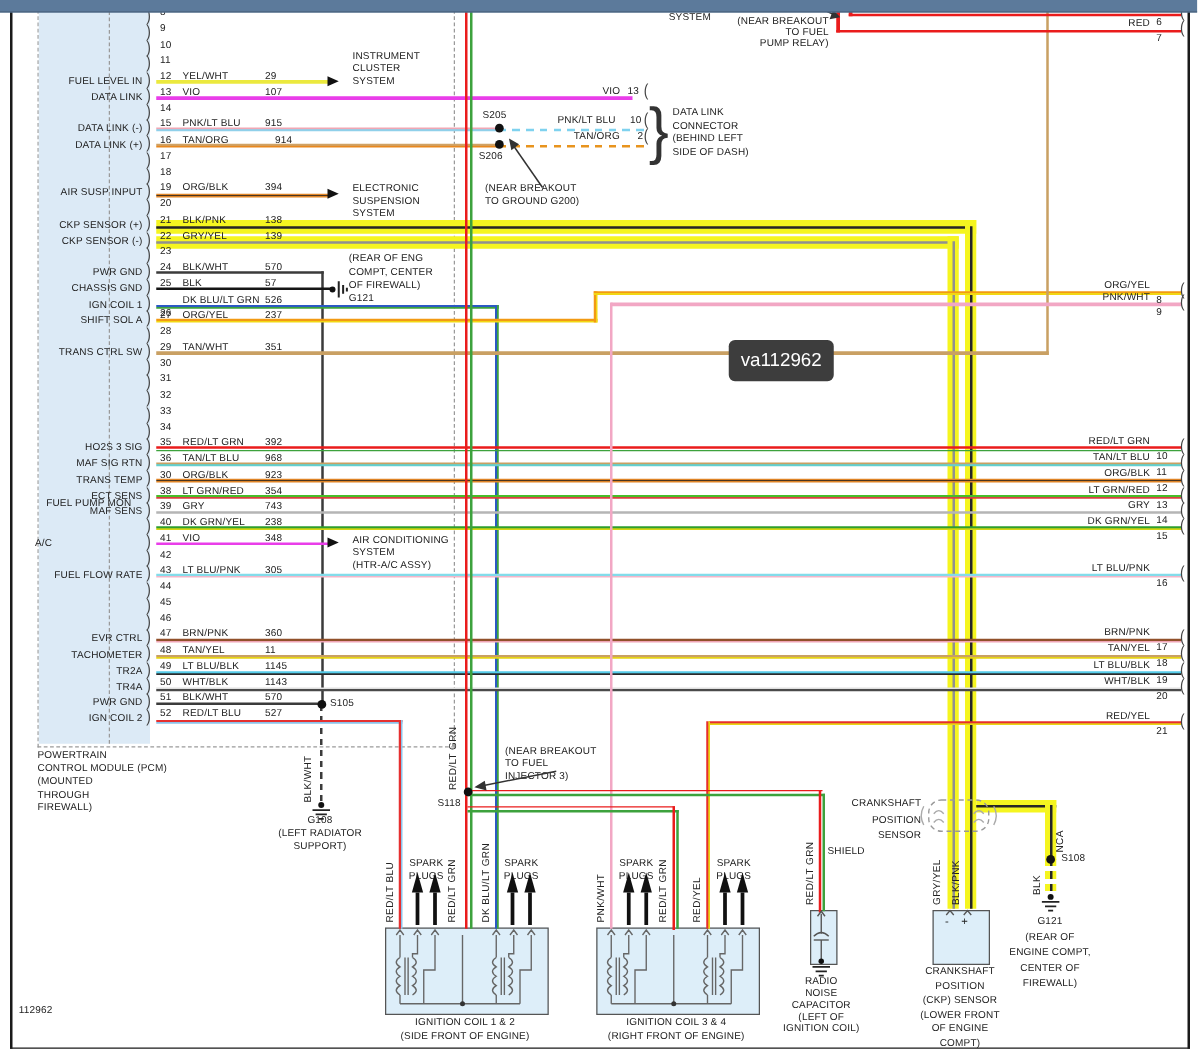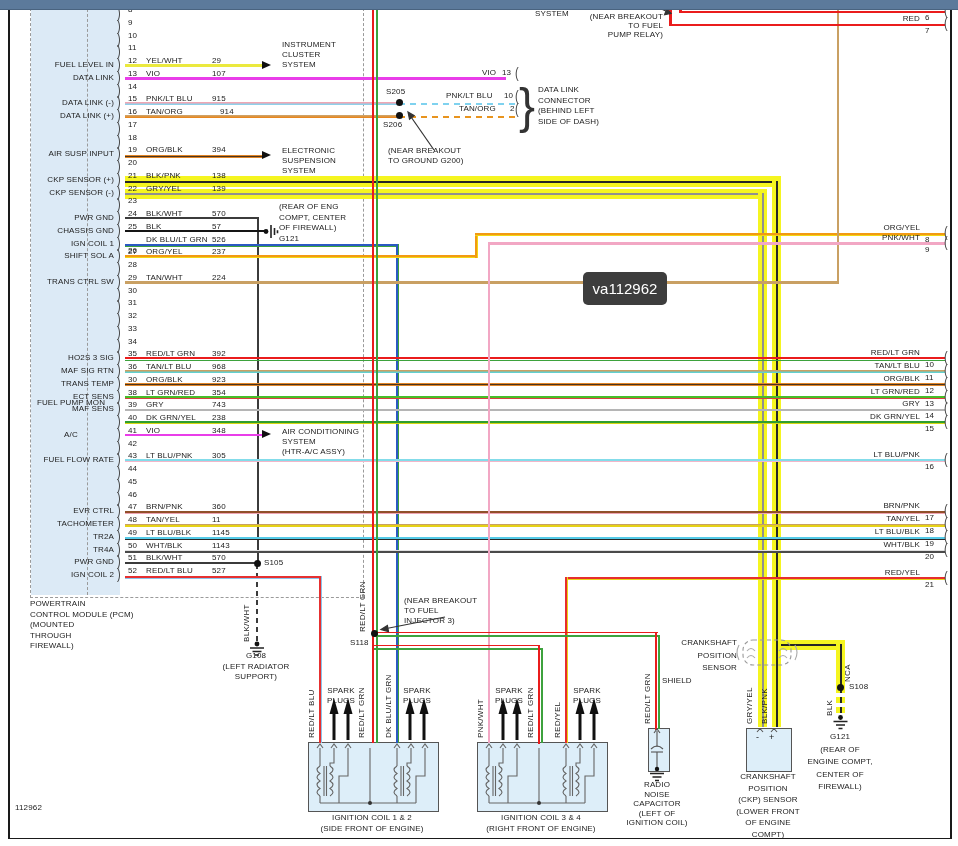--- a/index.html
+++ b/index.html
@@ -182,21 +182,21 @@
       <div class="bracketL" style="left:117px;top:249.25px;z-index:5">)</div>
       <div class="txt" style="left:128px;top:247.25px;z-index:5">27</div>
       <div class="txt" style="left:146px;top:247.25px;z-index:5">ORG/YEL</div>
       <div class="txt" style="left:212px;top:247.25px;z-index:5">237</div>
       <div class="txt" style="left:28px;top:251.25px;width:86px;text-align:right;z-index:5">SHIFT SOL A</div>
       <div class="bracketL" style="left:117px;top:262px;z-index:5">)</div>
       <div class="txt" style="left:128px;top:260px;z-index:5">28</div>
       <div class="bracketL" style="left:117px;top:274.75px;z-index:5">)</div>
       <div class="txt" style="left:128px;top:272.75px;z-index:5">29</div>
       <div class="txt" style="left:146px;top:272.75px;z-index:5">TAN/WHT</div>
-      <div class="txt" style="left:212px;top:272.75px;z-index:5">224</div>
+      <div class="txt" style="left:212px;top:272.75px;z-index:5">351</div>
       <div class="txt" style="left:28px;top:276.75px;width:86px;text-align:right;z-index:5">TRANS CTRL SW</div>
       <div class="bracketL" style="left:117px;top:287.5px;z-index:5">)</div>
       <div class="txt" style="left:128px;top:285.5px;z-index:5">30</div>
       <div class="bracketL" style="left:117px;top:300.25px;z-index:5">)</div>
       <div class="txt" style="left:128px;top:298.25px;z-index:5">31</div>
       <div class="bracketL" style="left:117px;top:313px;z-index:5">)</div>
       <div class="txt" style="left:128px;top:311px;z-index:5">32</div>
       <div class="bracketL" style="left:117px;top:325.75px;z-index:5">)</div>
       <div class="txt" style="left:128px;top:323.75px;z-index:5">33</div>
       <div class="bracketL" style="left:117px;top:338.5px;z-index:5">)</div>
@@ -228,21 +228,21 @@
       <div class="txt" style="left:28px;top:404.25px;width:86px;text-align:right;z-index:5">MAF SENS</div>
       <div class="bracketL" style="left:117px;top:415px;z-index:5">)</div>
       <div class="txt" style="left:128px;top:413px;z-index:5">40</div>
       <div class="txt" style="left:146px;top:413px;z-index:5">DK GRN/YEL</div>
       <div class="txt" style="left:212px;top:413px;z-index:5">238</div>
       <div class="txt" style="left:28px;top:398px;width:86px;text-align:center;z-index:5">FUEL PUMP MON</div>
       <div class="bracketL" style="left:117px;top:427.75px;z-index:5">)</div>
       <div class="txt" style="left:128px;top:425.75px;z-index:5">41</div>
       <div class="txt" style="left:146px;top:425.75px;z-index:5">VIO</div>
       <div class="txt" style="left:212px;top:425.75px;z-index:5">348</div>
-      <div class="txt" style="left:28px;top:429.75px;width:86px;text-align:center;z-index:5">A/C</div>
+      <div class="txt" style="left:28px;top:429.75px;width:86px;text-align:left;z-index:5">A/C</div>
       <div class="bracketL" style="left:117px;top:440.5px;z-index:5">)</div>
       <div class="txt" style="left:128px;top:438.5px;z-index:5">42</div>
       <div class="bracketL" style="left:117px;top:453.25px;z-index:5">)</div>
       <div class="txt" style="left:128px;top:451.25px;z-index:5">43</div>
       <div class="txt" style="left:146px;top:451.25px;z-index:5">LT BLU/PNK</div>
       <div class="txt" style="left:212px;top:451.25px;z-index:5">305</div>
       <div class="txt" style="left:28px;top:455.25px;width:86px;text-align:right;z-index:5">FUEL FLOW RATE</div>
       <div class="bracketL" style="left:117px;top:466px;z-index:5">)</div>
       <div class="txt" style="left:128px;top:464px;z-index:5">44</div>
       <div class="bracketL" style="left:117px;top:478.75px;z-index:5">)</div>

